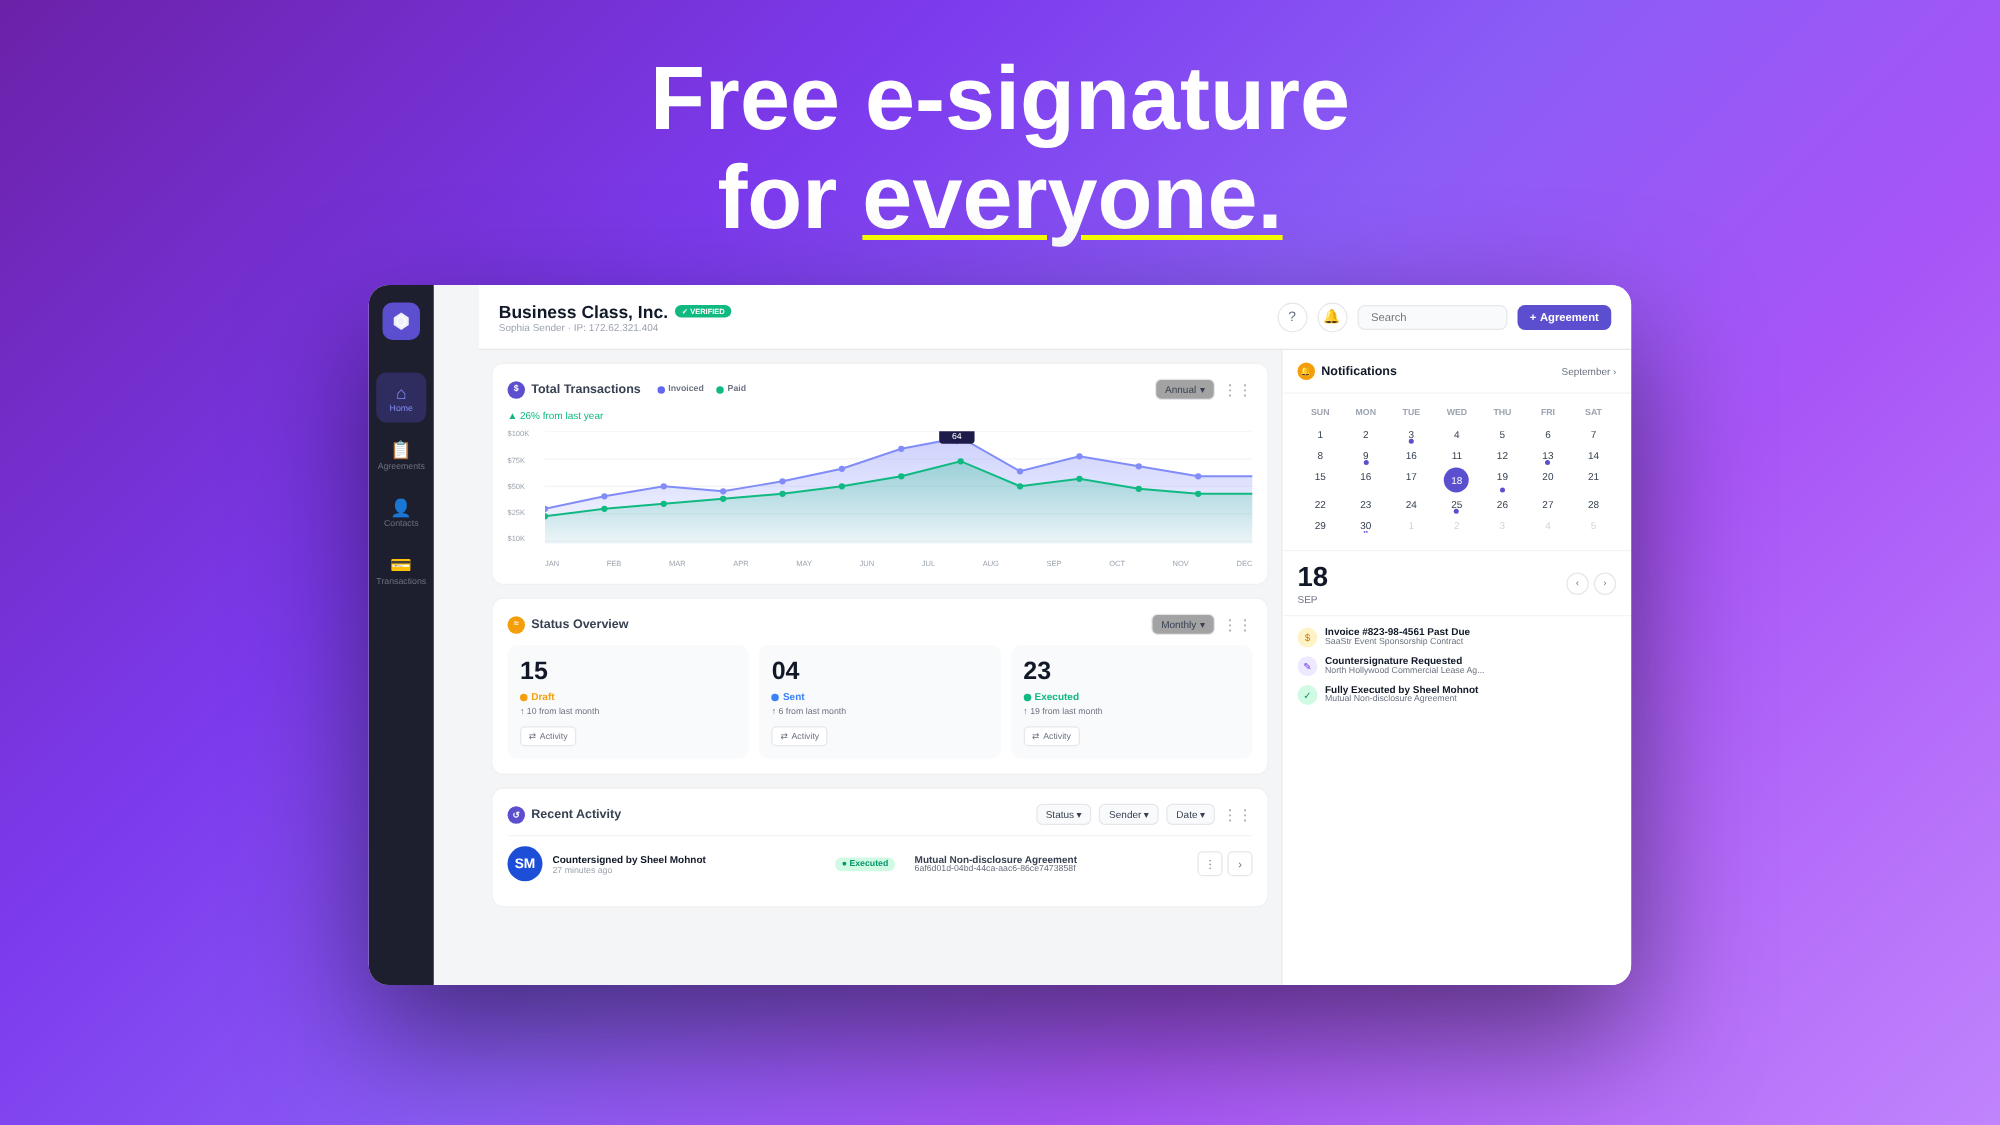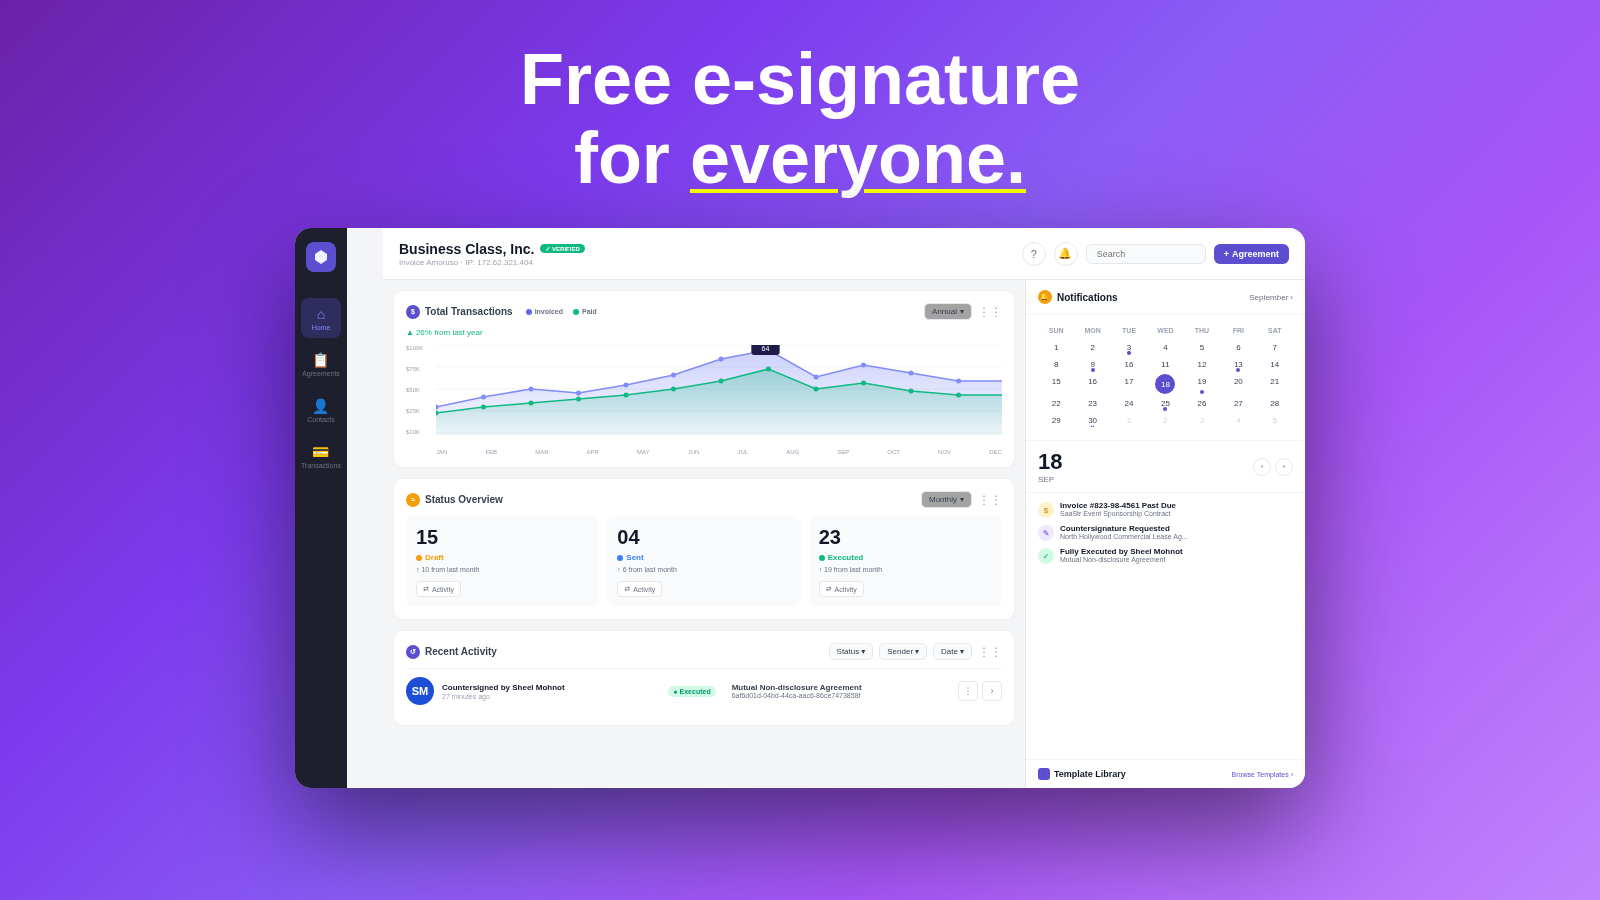--- a/index.html
+++ b/index.html
@@ -685,21 +685,21 @@
   </div>
 
   <div class="main-area">
 
     <div class="app-header">
       <div>
         <div class="header-title">
           <span>Business Class, Inc.</span>
           <span class="verified-badge">✓ VERIFIED</span>
         </div>
-        <div class="header-subtitle">Invoice Amoruso · IP: 172.62.321.404</div>
+        <div class="header-subtitle">Sophia Sender · IP: 172.62.321.404</div>
       </div>
       <div class="header-right">
         <div class="header-icon-btn">
           <span>?</span>
         </div>
         <div class="header-icon-btn">
           <span>🔔</span>
         </div>
         <input class="search-bar" placeholder="Search" type="text" style="">
         <button class="btn-agreement">
@@ -1028,26 +1028,16 @@
           </div>
           <div class="notif-item">
             <div class="notif-item-icon check">✓</div>
             <div class="notif-item-content">
               <div class="notif-item-title">Fully Executed by Sheel Mohnot</div>
               <div class="notif-item-sub">Mutual Non-disclosure Agreement</div>
             </div>
           </div>
         </div>
 
-        <div class="template-lib">
-          <div class="template-lib-title">
-            <div class="template-lib-icon"></div>
-            <span>Template Library</span>
-          </div>
-          <div class="browse-btn">
-            <span>Browse Templates</span>
-            <span>›</span>
-          </div>
-        </div>
       </div>
     </div>
   </div>
 </div>
 
 </body></html>

